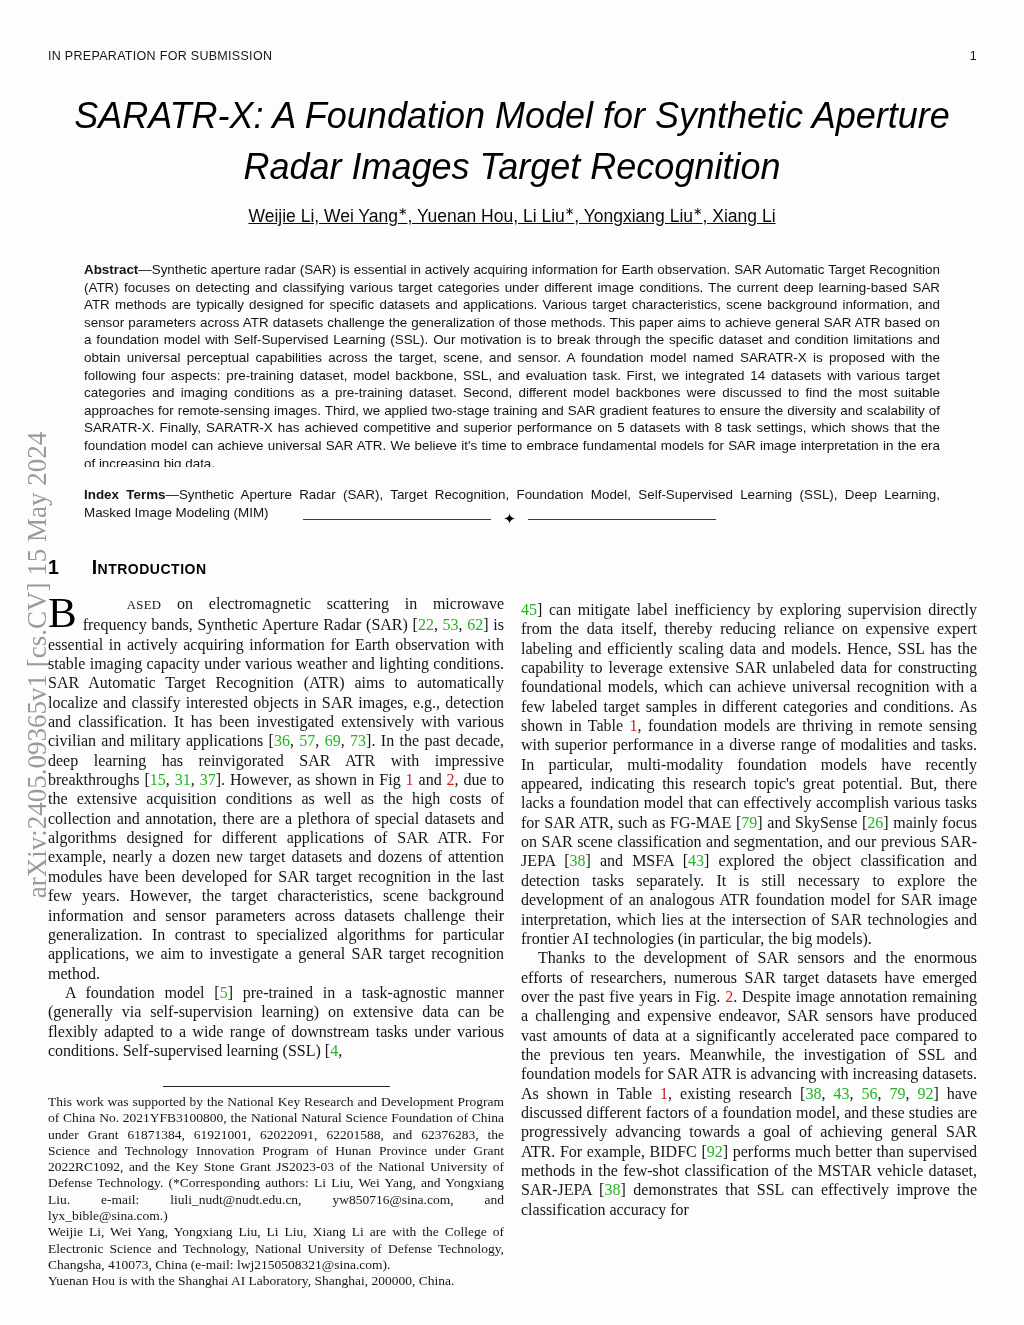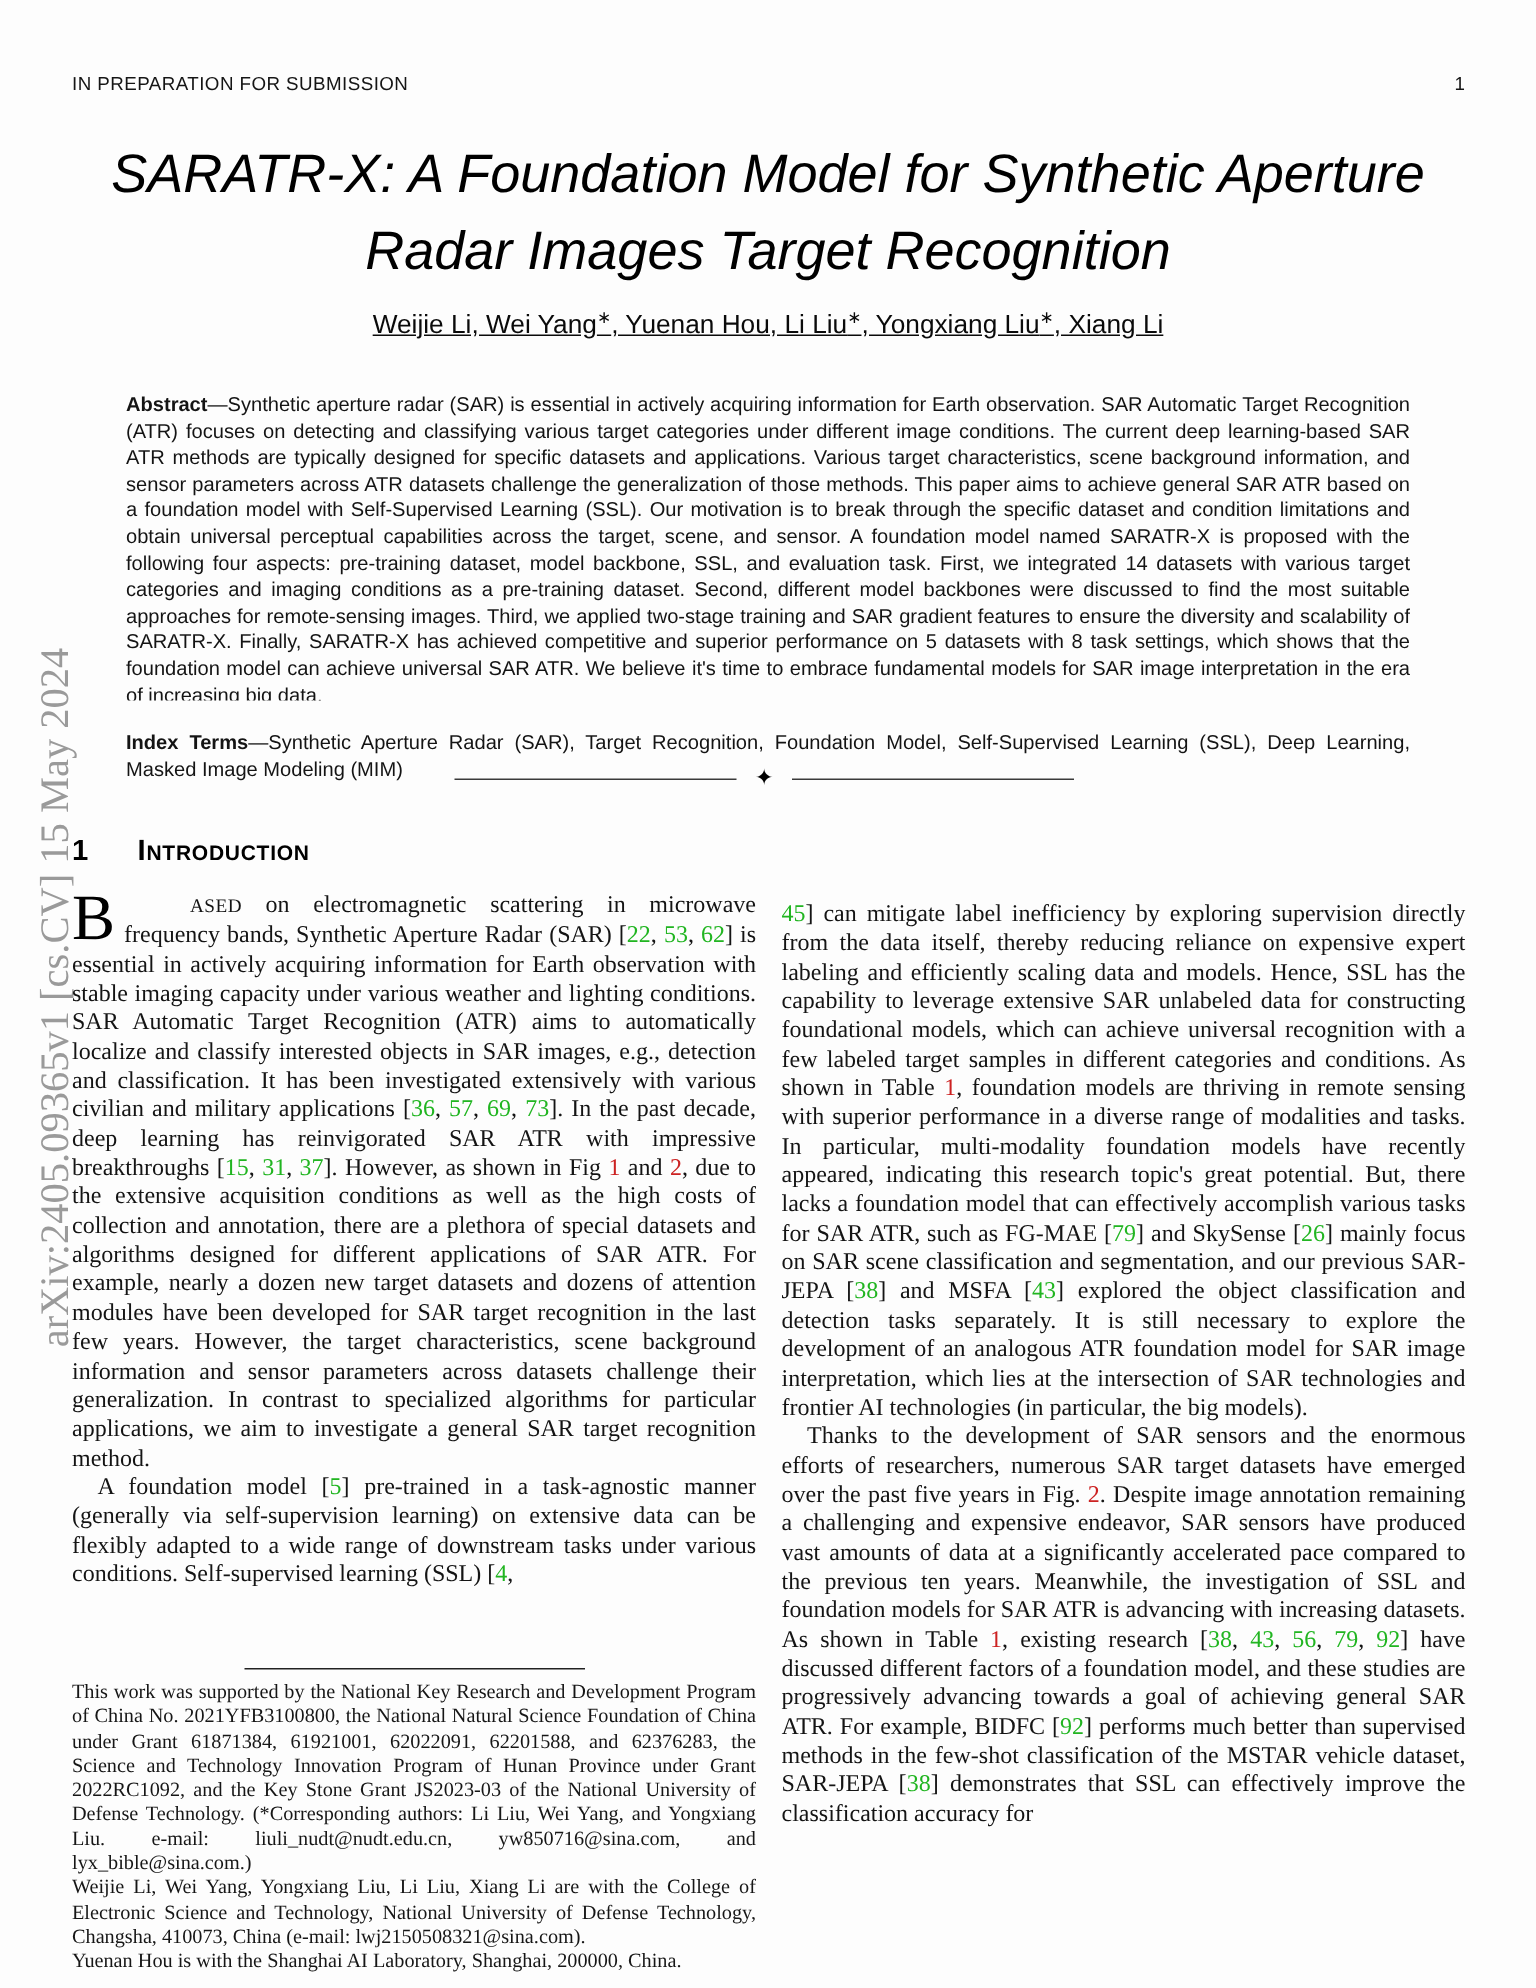--- a/index.html
+++ b/index.html
@@ -60,21 +60,21 @@
   .seg-i{}
   .seg-sc{font-size:.8em;letter-spacing:.3px;margin-left:44px;}
   .seg-cite{color:var(--citation,#21b521);}
   .seg-ref{color:var(--ref,#cc2222);}
   .seg-dropcap{
     float:left;font-size:43px;line-height:33px;padding:2px 6px 0 0;color:#000;
   }
   sup.seg-sup{font-size:.65em;}
   
   .footnote-block{
-    position:absolute;top:1112px;left:48px;width:456px;background:#fdfdfd;
+    position:absolute;top:1086px;left:48px;width:456px;background:#fdfdfd;
   }
   .footnote-rule{width:227px;margin:0 auto 7px auto;border-top:1.3px solid #222;height:0;}
   p.fn{
     margin:0;font-size:13.5px;line-height:16.3px;text-align:justify;
     font-style:normal;color:#161616;
   }
   
   .watermark{
     position:absolute;top:665px;left:37px;height:0;width:0;
     font-size:27px;color:var(--watermark,#9a9a9a);white-space:nowrap;

